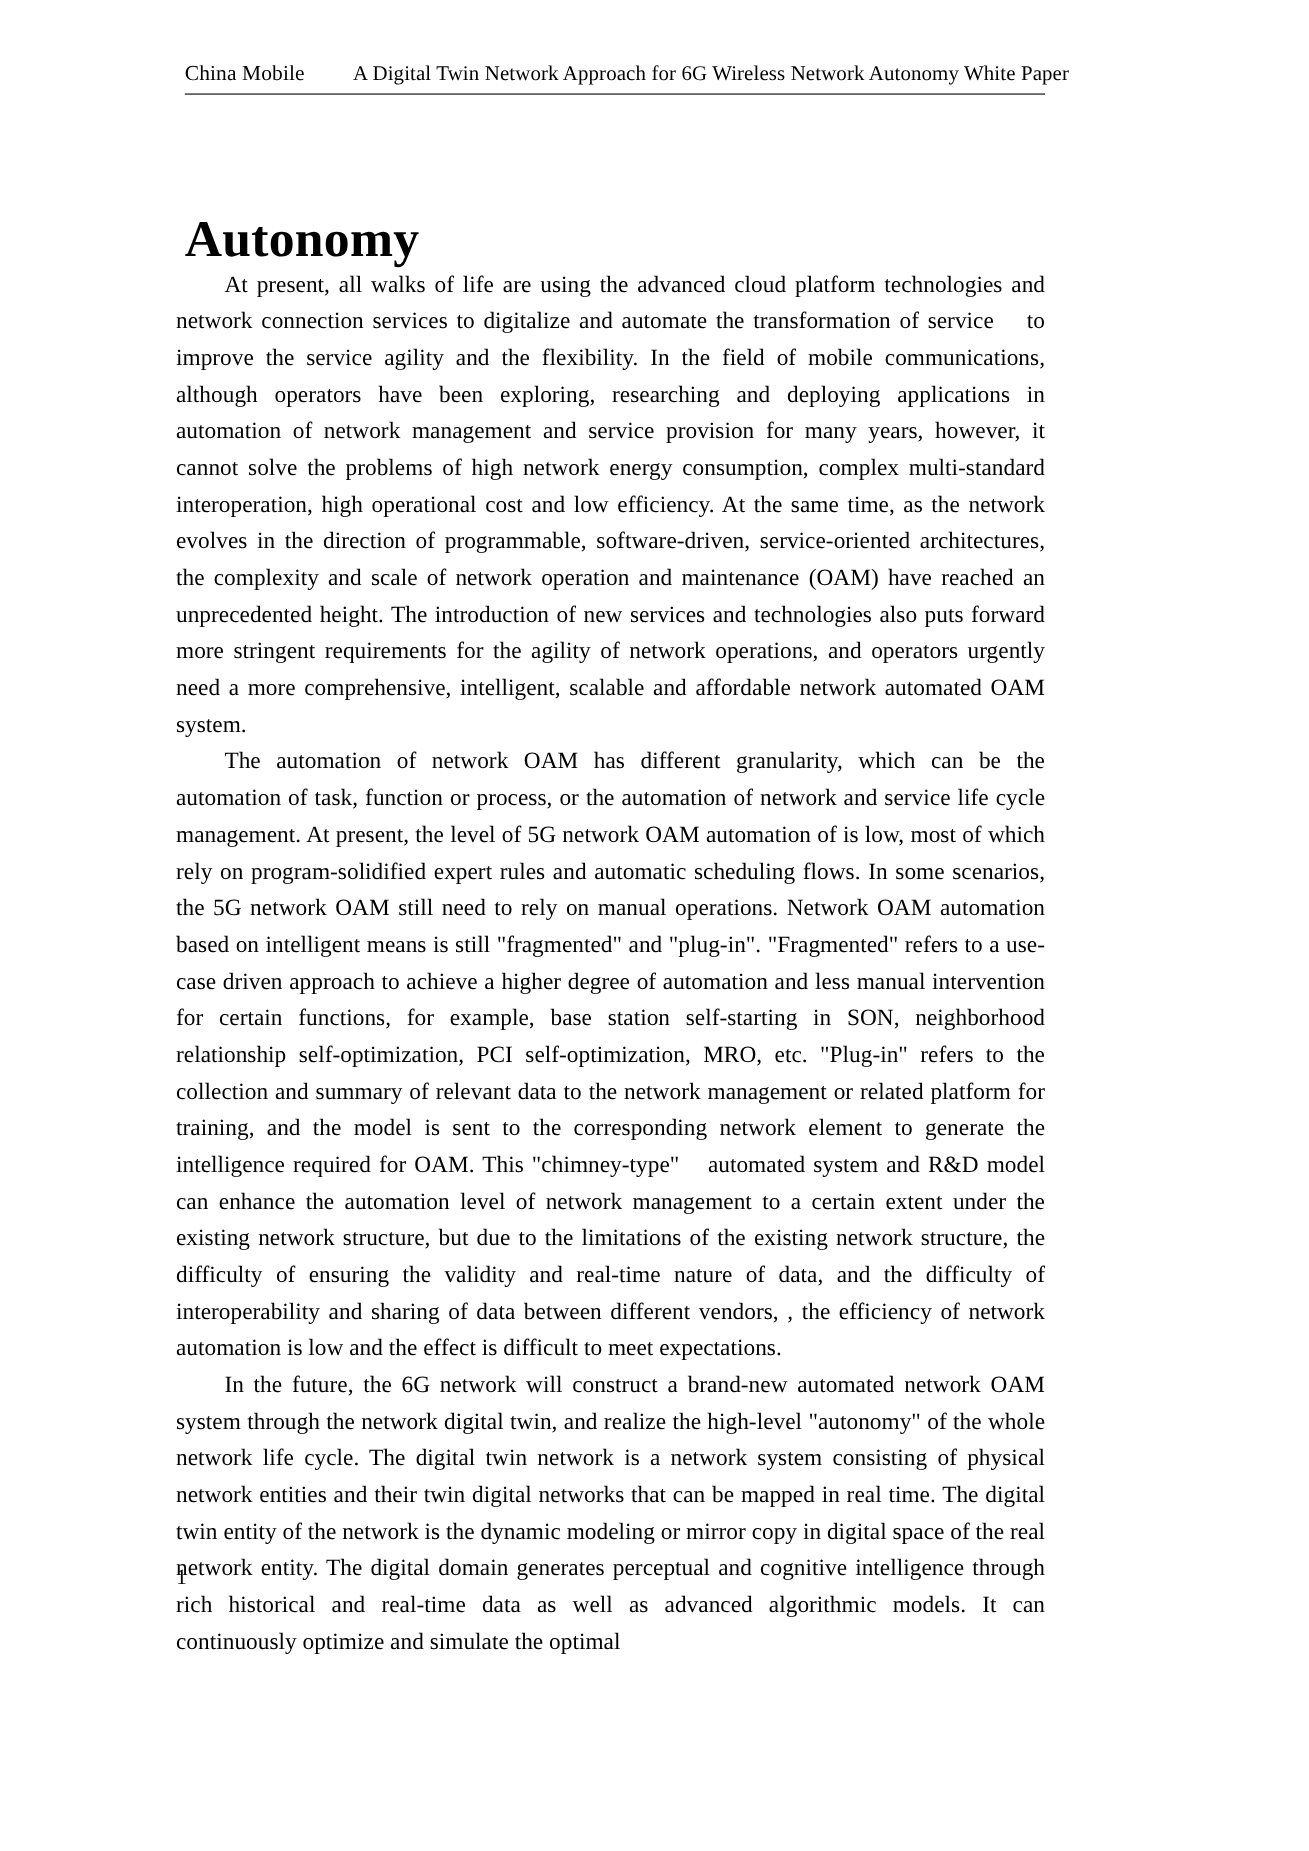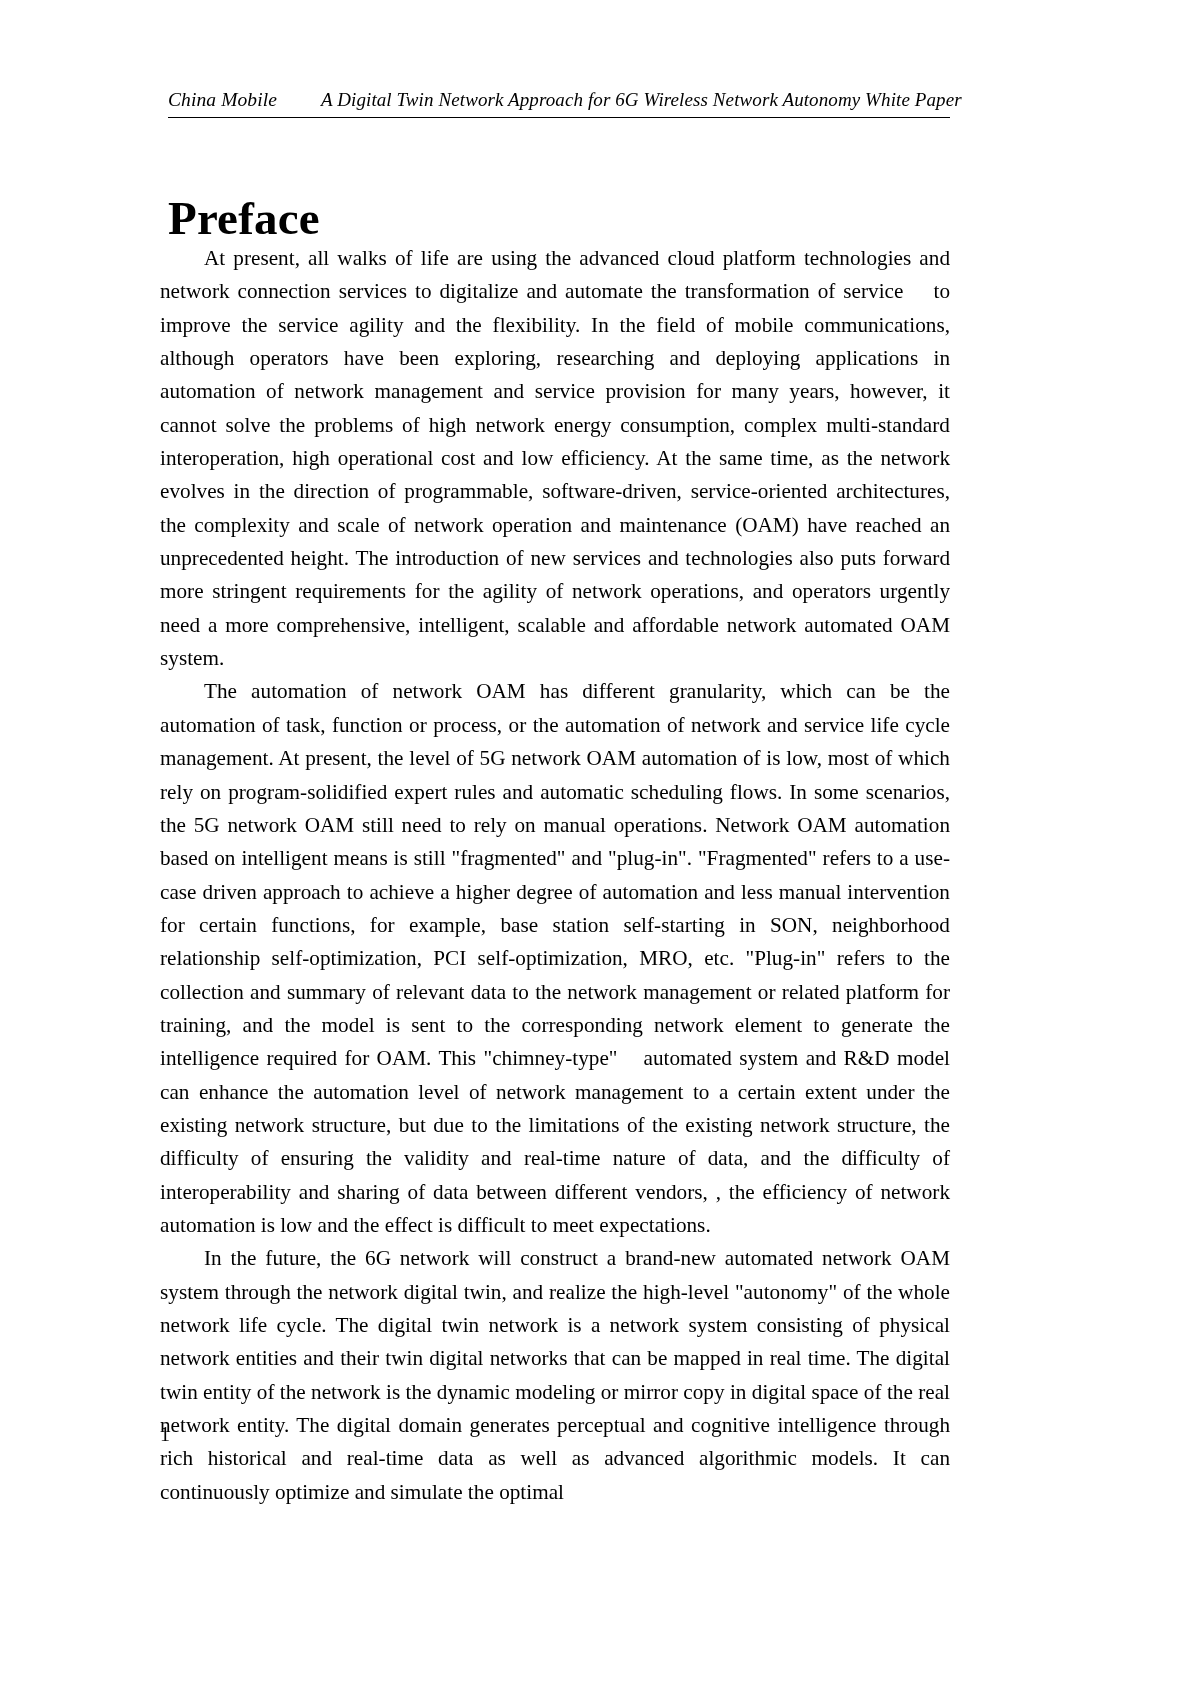--- a/index.html
+++ b/index.html
@@ -22,29 +22,28 @@
     width: 1190px;
     height: 1683px;
     box-sizing: border-box;
     background: #ffffff;
   }
 
   
   .running-header {
     position: absolute;
     left: 168px;
-    top: 88px;
+    top: 56px;
     width: 782px;
     border-bottom: 1.6px solid #000;
     padding-bottom: 5px;
     font-size: 19.5px;
     line-height: 1.25;
     white-space: nowrap;
     letter-spacing: 0.1px;
-    font-style: italic;
   }
   .running-header .hdr-left {
     display: inline;
   }
   .running-header .hdr-gap {
     display: inline-block;
     width: 44px;
   }
   .running-header .hdr-right {
     display: inline;
@@ -101,21 +100,21 @@
 </style>
 </head>
 <body>
 
 <div class="page">
 
   <div class="running-header">
     <span class="hdr-left">China Mobile</span><span class="hdr-gap"></span><span class="hdr-right">A Digital Twin Network Approach for 6G Wireless Network Autonomy White Paper</span>
   </div>
 
-  <h1 class="page-title">Preface</h1>
+  <h1 class="page-title">Autonomy</h1>
 
   <div class="body-text">
 
     <p><span>At present, all walks of life are using the advanced cloud platform technologies and network connection services to digitalize and automate the transformation of service</span><span class="gap-wide"></span><span>to improve the service agility and the flexibility. In the field of mobile communications, although operators have been exploring, researching and deploying applications in automation of network management and service provision for many years, however, it cannot solve the problems of high network energy consumption, complex multi-standard interoperation, high operational cost and low efficiency. At the same time, as the network evolves in the direction of programmable, software-driven, service-oriented architectures, the complexity and scale of network operation and maintenance (OAM) have reached an unprecedented height. The introduction of new services and technologies also puts forward more stringent requirements for the agility of network operations, and operators urgently need a more comprehensive, intelligent, scalable and affordable network automated OAM system.</span></p>
 
     <p><span>The automation of network OAM has different granularity, which can be the automation of task, function or process, or the automation of network and service life cycle management. At present, the level of 5G network OAM automation of is low, most of which rely on program-solidified expert rules and automatic scheduling flows. In some scenarios, the 5G network OAM still need to rely on manual operations. Network OAM automation based on intelligent means is still "fragmented" and "plug-in". "Fragmented" refers to a use-case driven approach to achieve a higher degree of automation and less manual intervention for certain functions, for example, base station self-starting in SON, neighborhood relationship self-optimization, PCI self-optimization, MRO, etc. "Plug-in" refers to the collection and summary of relevant data to the network management or related platform for training, and the model is sent to the corresponding network element to generate the intelligence required for OAM. This "chimney-type"</span><span class="gap-med"></span><span>automated system and R&amp;D model can enhance the automation level of network management to a certain extent under the existing network structure, but due to the limitations of the existing network structure, the difficulty of ensuring the validity and real-time nature of data, and the difficulty of interoperability and sharing of data between different vendors, , the efficiency of network automation is low and the effect is difficult to meet expectations.</span></p>
 
     <p><span>In the future, the 6G network will construct a brand-new automated network OAM system through the network digital twin, and realize the high-level "autonomy" of the whole network life cycle. The digital twin network is a network system consisting of physical network entities and their twin digital networks that can be mapped in real time. The digital twin entity of the network is the dynamic modeling or mirror copy in digital space of the real network entity. The digital domain generates perceptual and cognitive intelligence through rich historical and real-time data as well as advanced algorithmic models. It can continuously optimize and simulate the optimal</span></p>
 
   </div>

